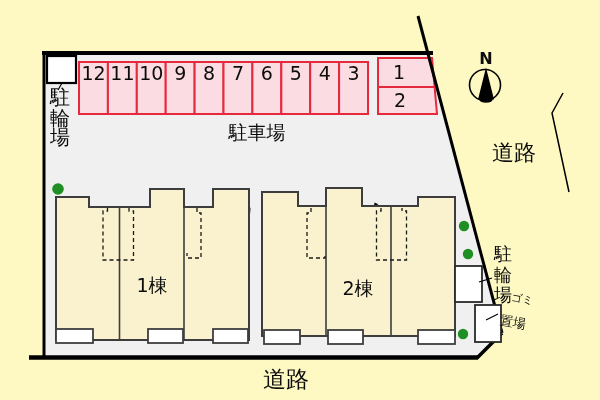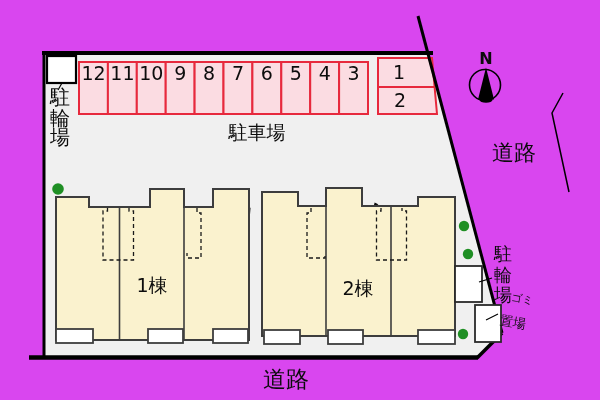--- a/index.html
+++ b/index.html
@@ -1,17 +1,17 @@
 <!DOCTYPE html>
 <html><head>
 <meta charset="utf-8">
 <style>
   html,body{margin:0;padding:0;background:#ffffff;}
   body{font-family:"DejaVu Sans",sans-serif;}
-  .stage{width:600px;height:400px;position:relative;background:#d946ef;overflow:hidden;}
+  .stage{width:600px;height:400px;position:relative;background:#fef9c3;overflow:hidden;}
   svg text{fill:#0c0c0c;}
   .jp{font-family:"DejaVu Sans",sans-serif;}
 </style>
 </head>
 <body>
 
 <div class="stage">
 <svg width="600" height="400" viewBox="0 0 600 400" xmlns="http://www.w3.org/2000/svg">
 
   <polygon points="44,55 428,55 502,333 478,357 44,357" fill="#f0f0f0"></polygon>

